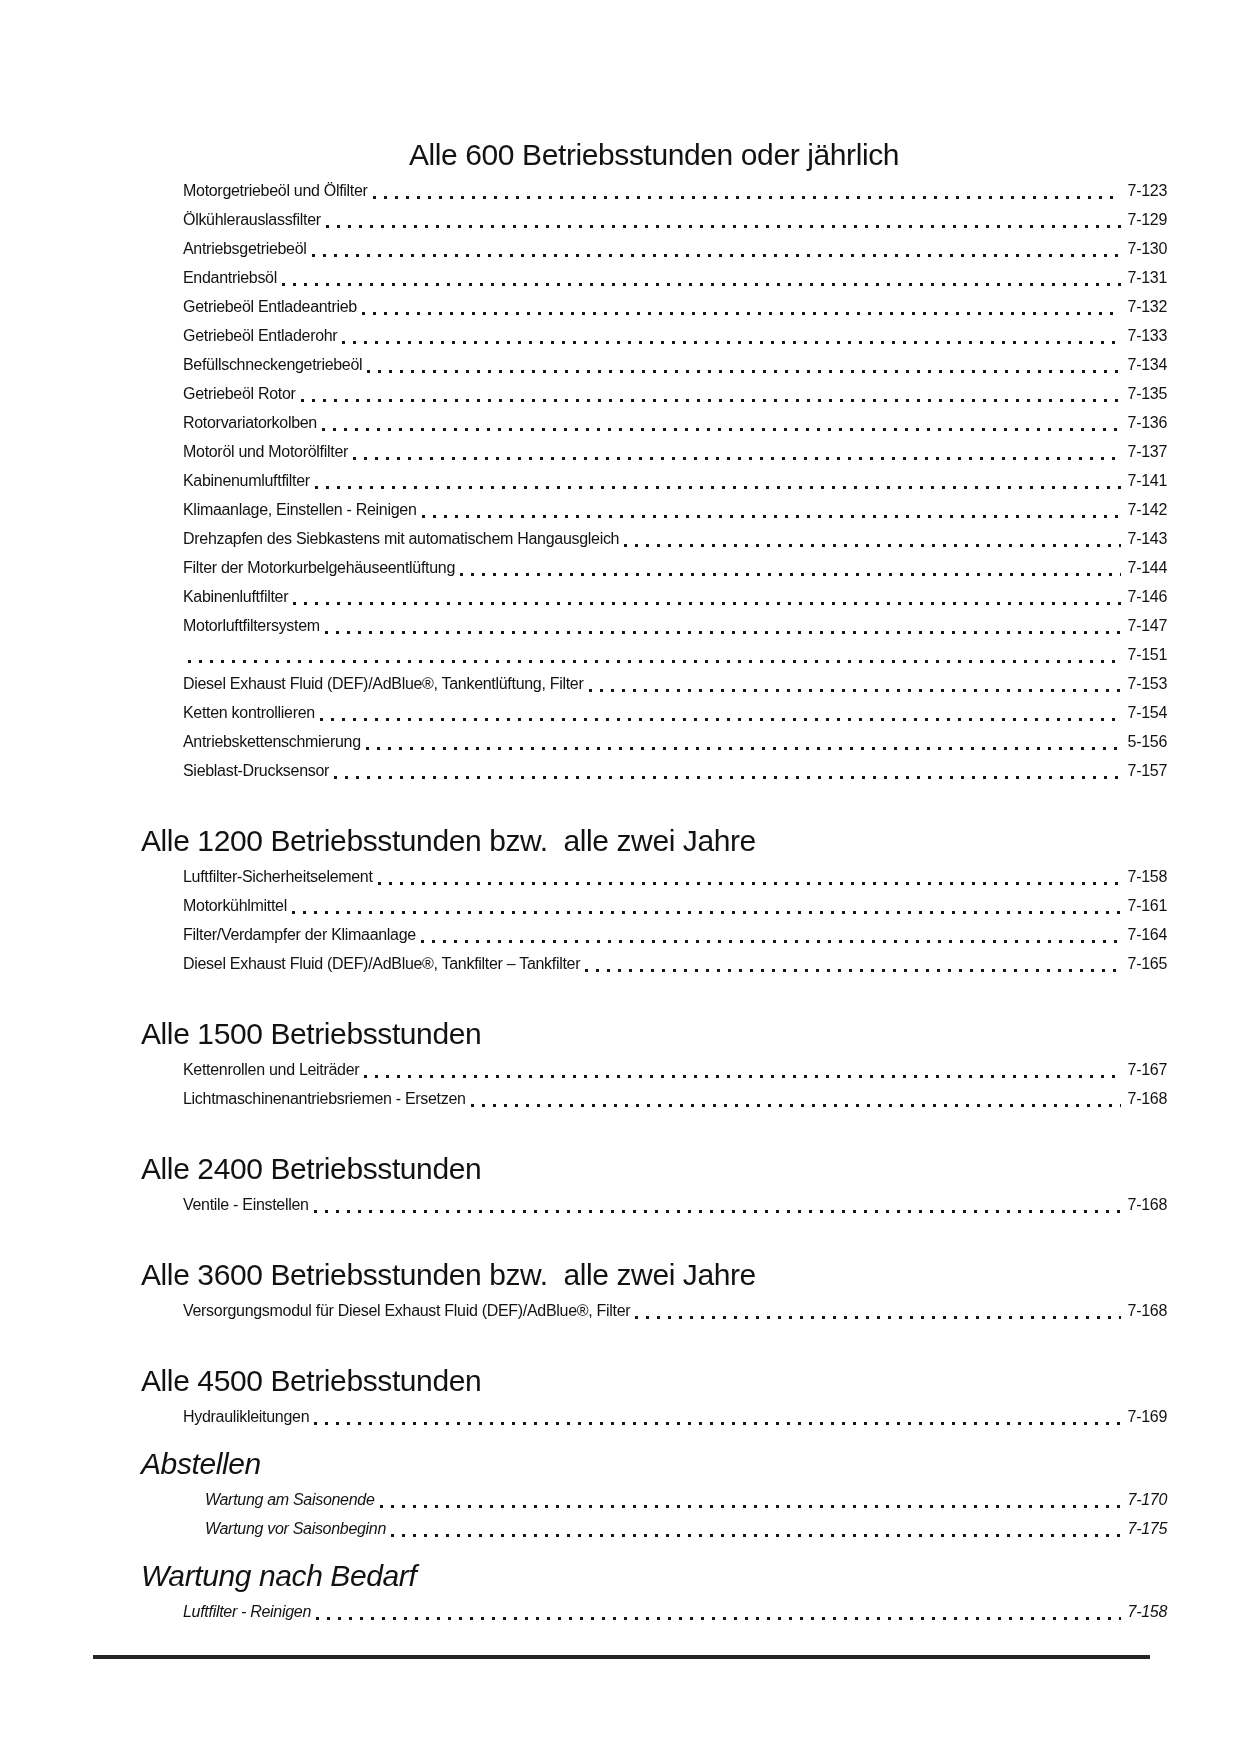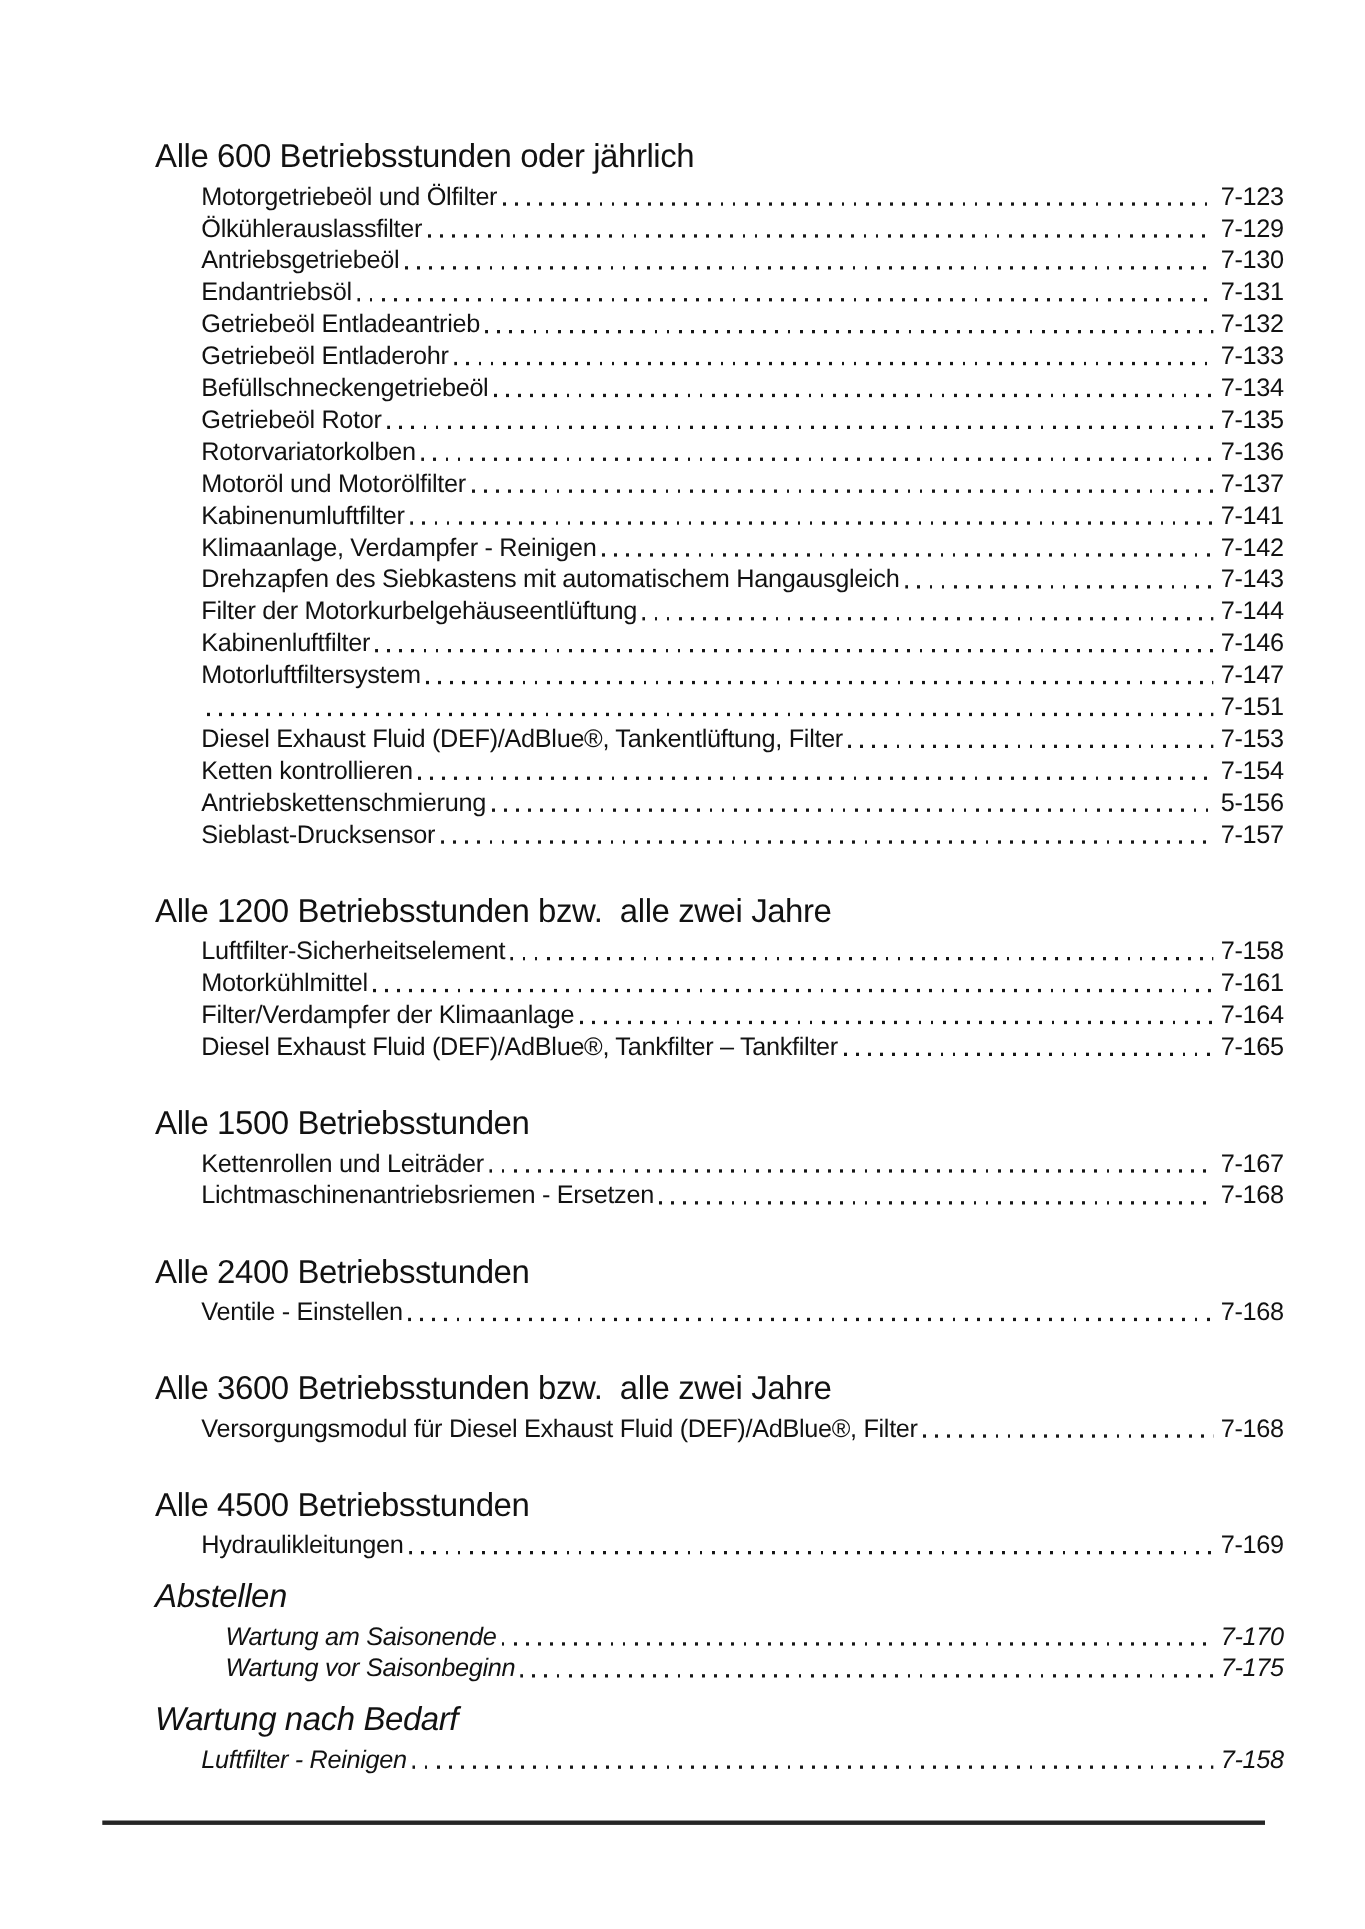--- a/index.html
+++ b/index.html
@@ -16,36 +16,36 @@
     font-family: "Liberation Sans", "DejaVu Sans", sans-serif;
     color: #121212;
   }
   .content {
     position: absolute;
     left: 141px;
     top: 124px;
     width: 1026px; 
   }
   .toc-section { margin-top: 37px; }
-  .toc-section:first-child { margin-top: 0; }
+  .toc-section:first-child { margin-top: 12px; text-align: center; }
   .toc-section.compact { margin-top: 14px; font-style: italic; }
   .section-heading {
     margin: 0 0 3px 0;
     font-size: 30px;
     font-weight: 400;
     line-height: 37px;
     letter-spacing: -0.4px;
     white-space: pre-wrap; 
   }
   .entries { }
   .toc-entry {
     display: flex;
     align-items: baseline;
     margin-left: 42px;
-    font-size: 23px;
+    font-size: 16px;
     line-height: 29px;
     height: 29px;
     letter-spacing: -0.3px;
   }
   .toc-entry.indent-2 { margin-left: 64px; }
   .entry-label { white-space: nowrap; }
   .leader {
     flex: 1 1 auto;
     min-width: 18px;
     position: relative;
@@ -144,21 +144,21 @@
     <span class="entry-page">7-137</span>
   </div>
 
   <div class="toc-entry">
     <span class="entry-label">Kabinenumluftfilter</span>
     <span class="leader"></span>
     <span class="entry-page">7-141</span>
   </div>
 
   <div class="toc-entry">
-    <span class="entry-label">Klimaanlage, Verdampfer - Reinigen</span>
+    <span class="entry-label">Klimaanlage, Einstellen - Reinigen</span>
     <span class="leader"></span>
     <span class="entry-page">7-142</span>
   </div>
 
   <div class="toc-entry">
     <span class="entry-label">Drehzapfen des Siebkastens mit automatischem Hangausgleich</span>
     <span class="leader"></span>
     <span class="entry-page">7-143</span>
   </div>
 

